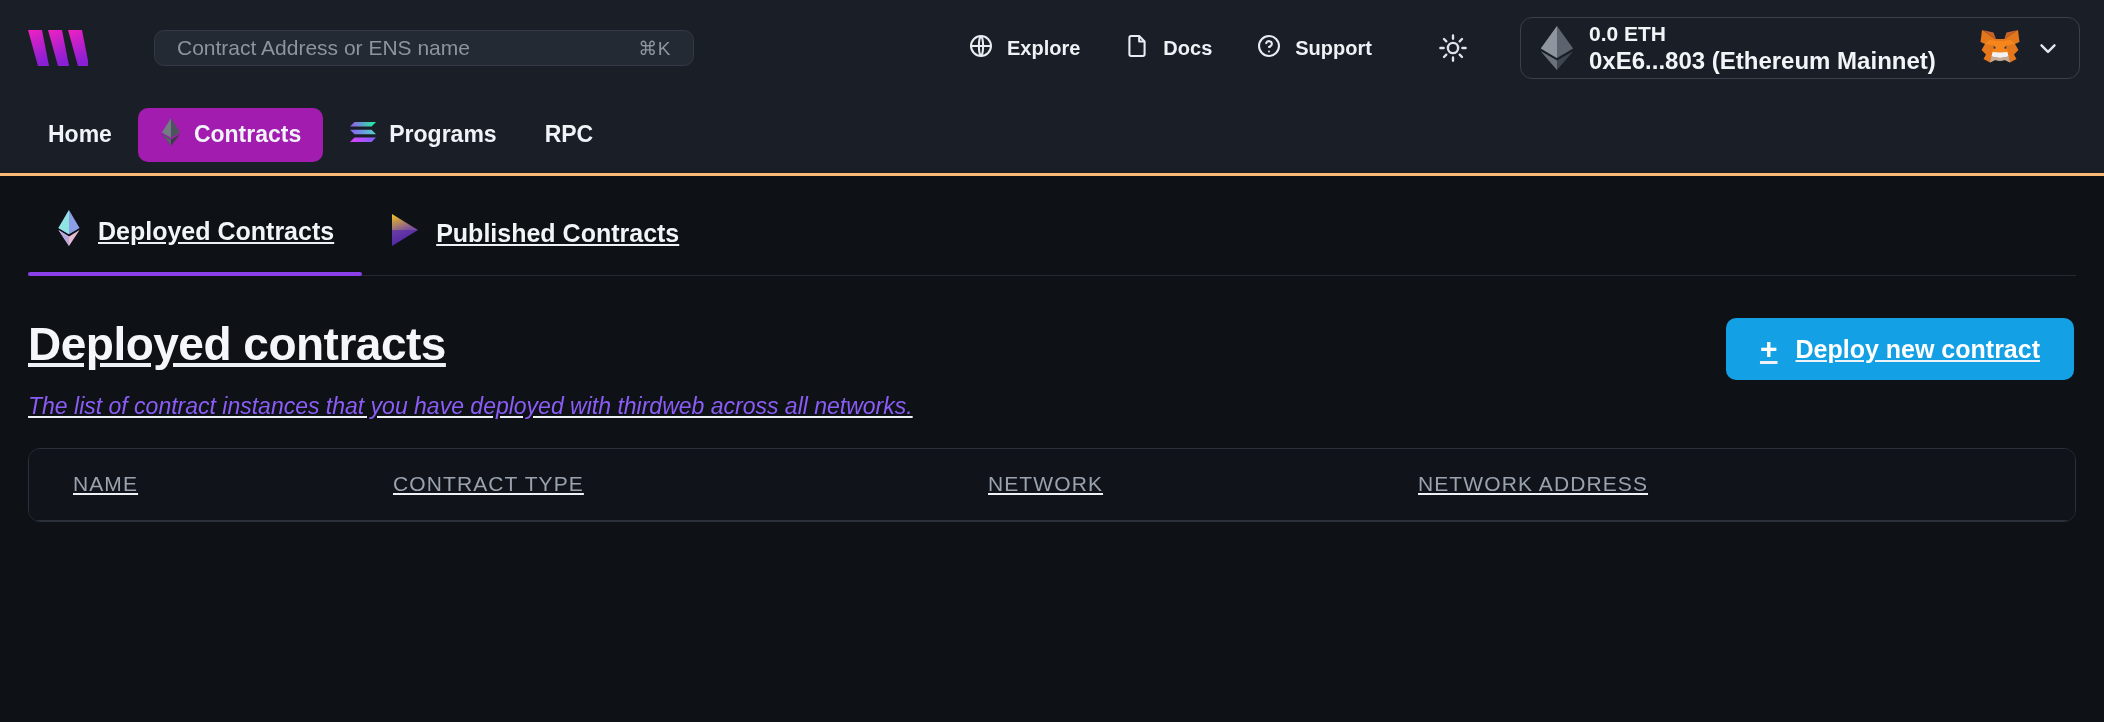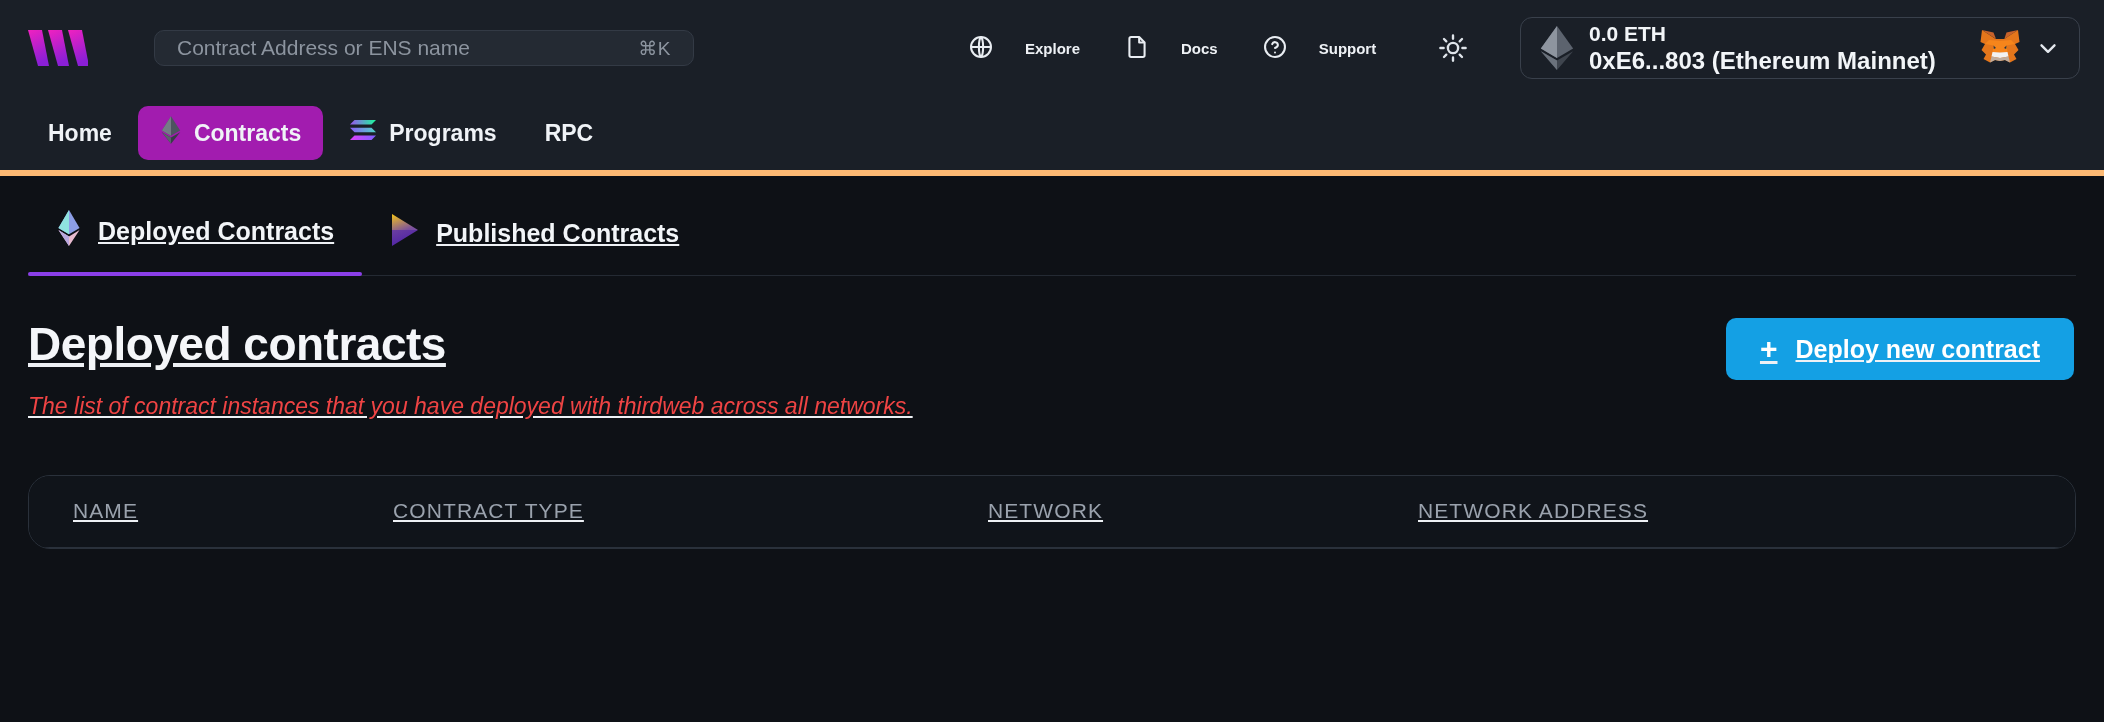--- a/index.html
+++ b/index.html
@@ -48,24 +48,24 @@
   .topnav{
     position:absolute;
     left:968px;
     display:flex;
     align-items:center;
     gap:44px;
   }
   .topnav a{
     display:flex;
     align-items:center;
-    gap:31px;
+    gap:13px;
     color:#eef1f5;
     text-decoration:none;
-    font-size:15px;
+    font-size:20px;
     font-weight:bold;
     white-space:nowrap;
   }
   .theme-toggle{
     position:absolute;
     left:1430px;
     width:46px; height:46px;
     display:flex; align-items:center; justify-content:center;
     cursor:pointer;
   }
@@ -87,21 +87,21 @@
   .wallet-text{ display:flex; flex-direction:column; justify-content:center; gap:1px; flex:1; }
   .wallet-bal{ font-size:21px; font-weight:bold; color:#f2f5f8; line-height:1.15; }
   .wallet-addr{ font-size:24px; font-weight:bold; color:#f2f5f8; line-height:1.15; }
   .fox{ width:42px; height:40px; flex:none; }
   .chev{ width:26px; height:26px; flex:none; color:#e4e8ee; }
 
   
   .subnav{
     height:80px;
     background:#1a1f27;
-    border-bottom:6px solid #fdba74;
+    border-bottom:3px solid #fdba74;
     display:flex;
     align-items:center;
     padding:0 26px;
     gap:4px;
   }
   .subnav-item{
     display:flex;
     align-items:center;
     gap:12px;
     height:54px;
@@ -158,21 +158,21 @@
     font-size:46px;
     font-weight:bold;
     letter-spacing:-.5px;
     color:#f4f6f9;
     line-height:1.15;
   }
   .page-sub{
     margin-top:22px;
     font-size:23px;
     font-style:italic;
-    color:#ef4444;
+    color:#8b5cf6;
   }
   .deploy-btn{
     display:flex;
     align-items:center;
     gap:18px;
     height:62px;
     padding:0 34px;
     background:#14a0e4;
     color:#fff;
     border:none;
@@ -180,23 +180,23 @@
     font-size:25px;
     font-weight:bold;
     font-family:"Liberation Sans", sans-serif;
     cursor:pointer;
     white-space:nowrap;
     margin-right:2px;
   }
   .deploy-btn .plus{ font-size:30px; font-weight:bold; line-height:1; }
 
   .table-card{
-    margin-top:55px;
+    margin-top:28px;
     border:1px solid #2a313b;
-    border-radius:22px;
+    border-radius:12px;
     overflow:hidden;
     background:#a16207;
   }
   .thead{
     display:flex;
     align-items:center;
     height:72px;
     padding:0 44px;
     background:#10141a;
     border-bottom:1px solid #2a313b;

